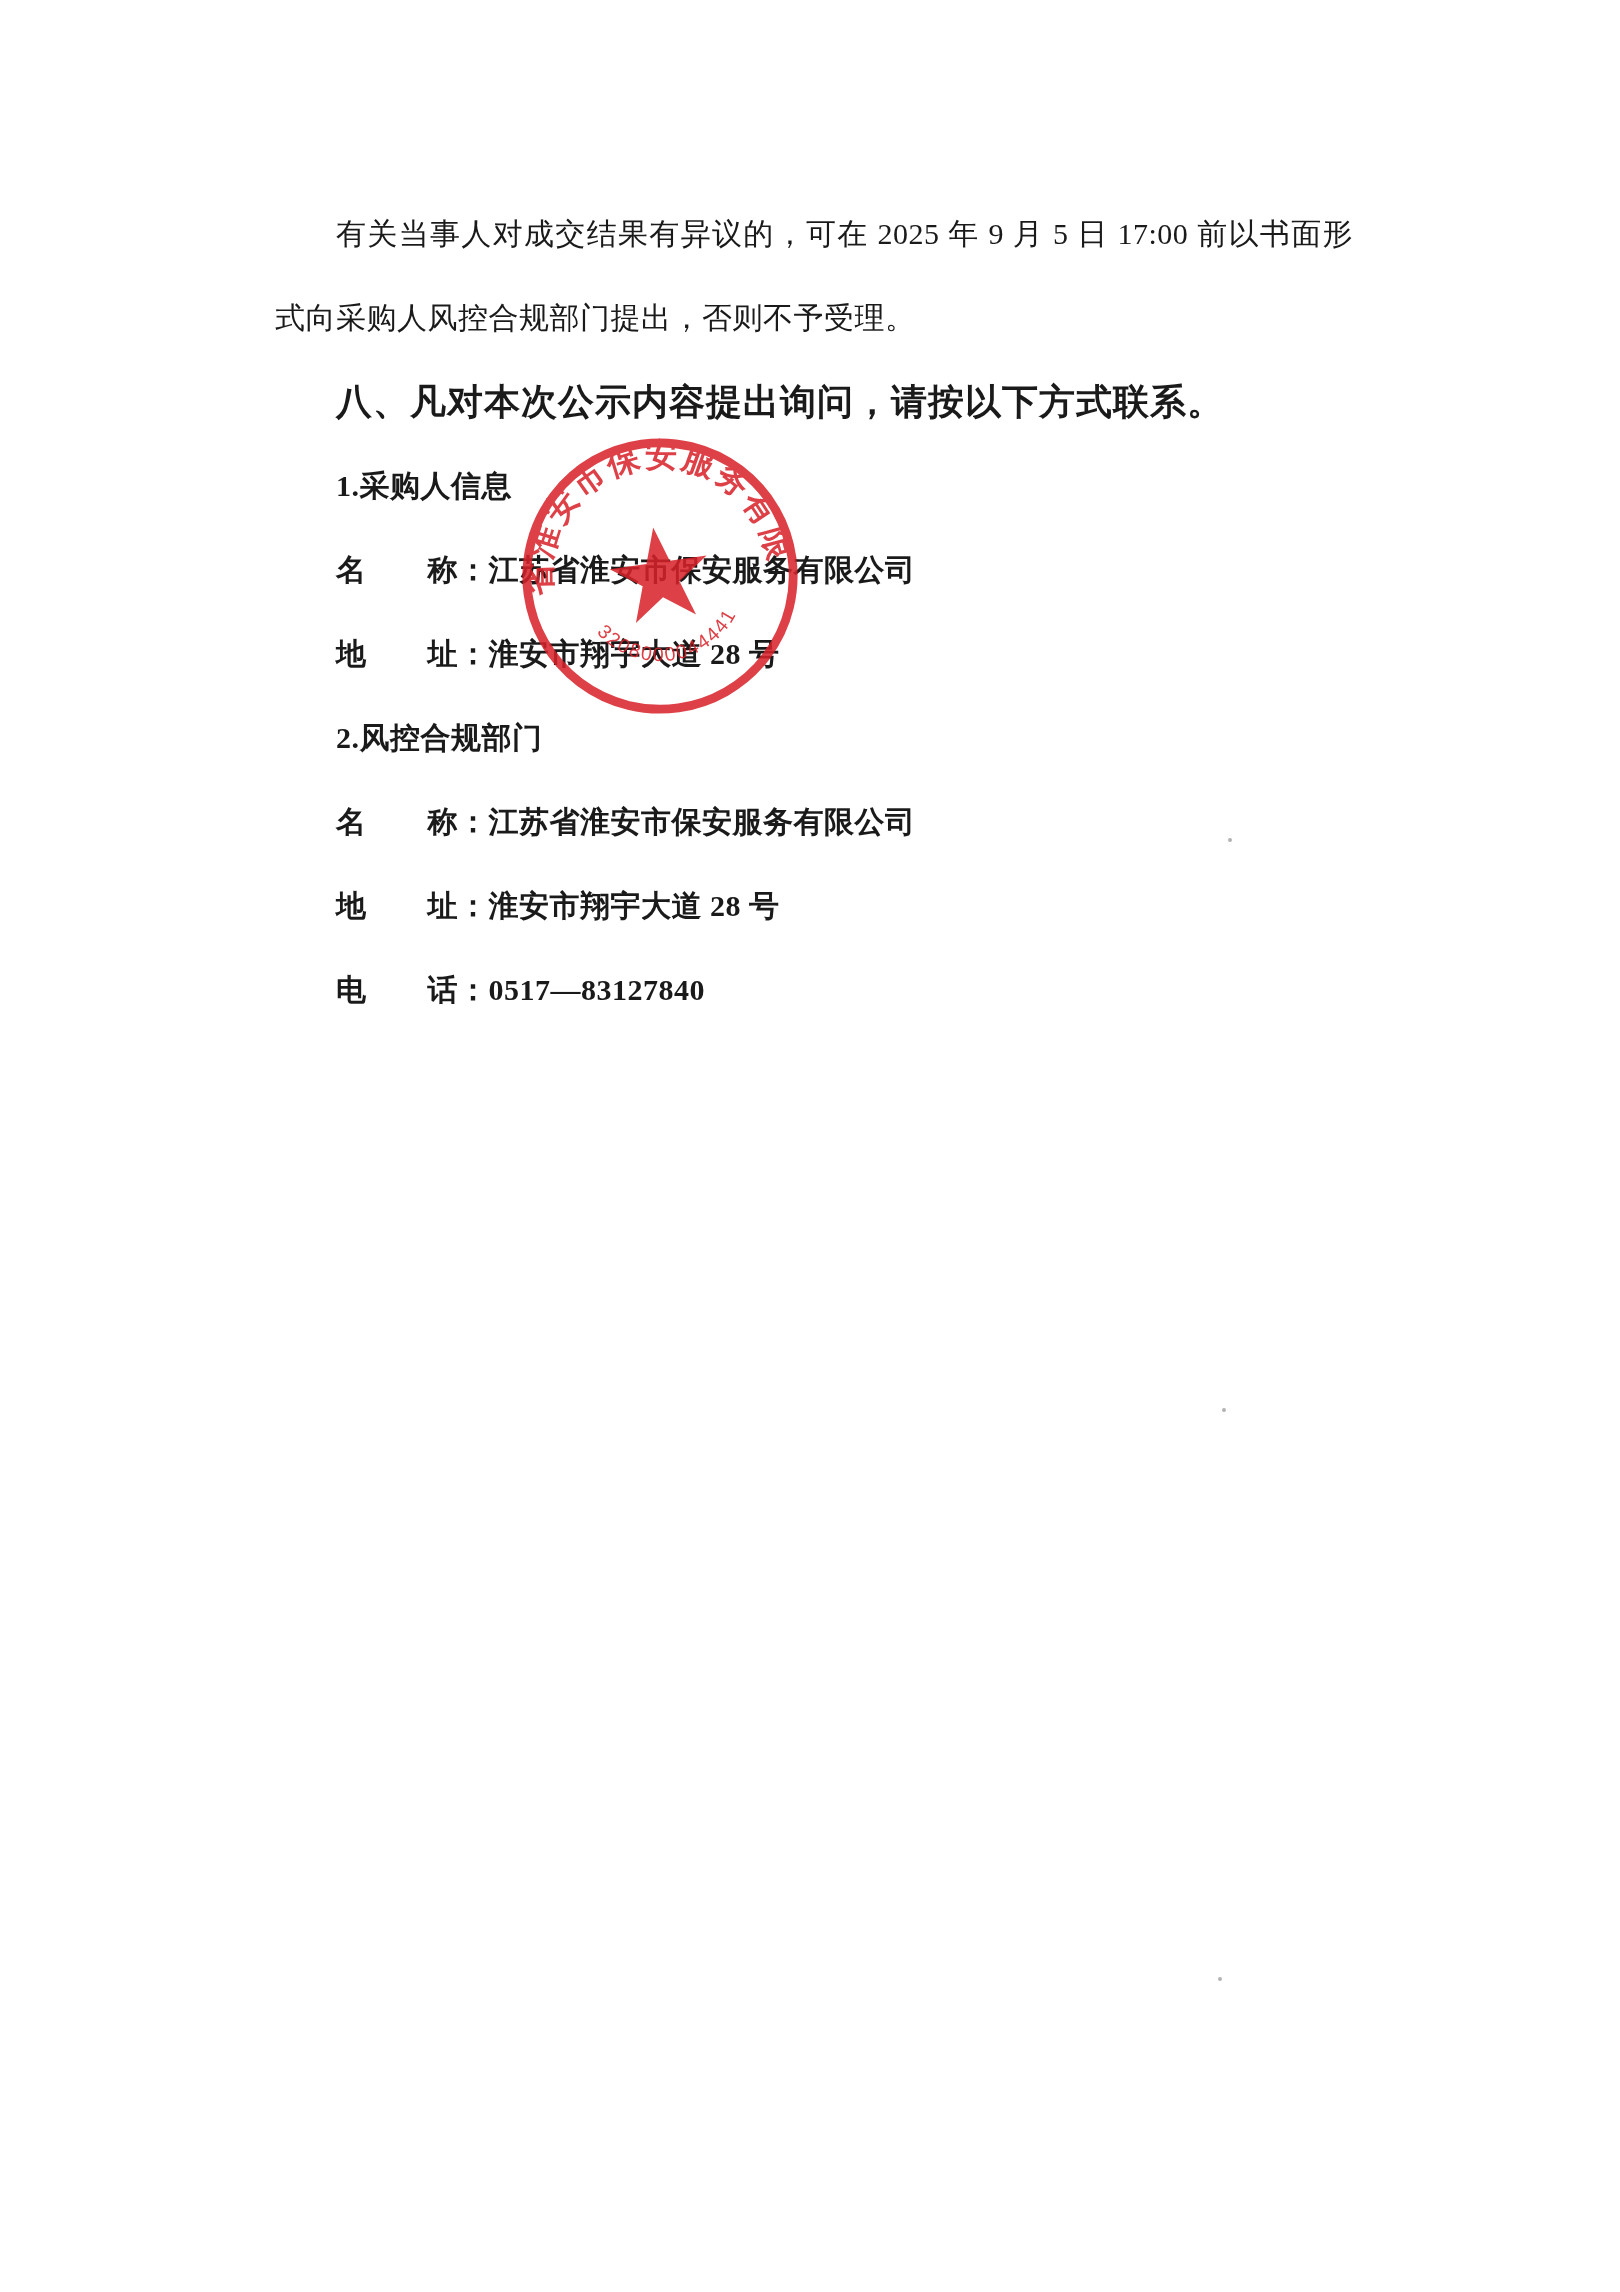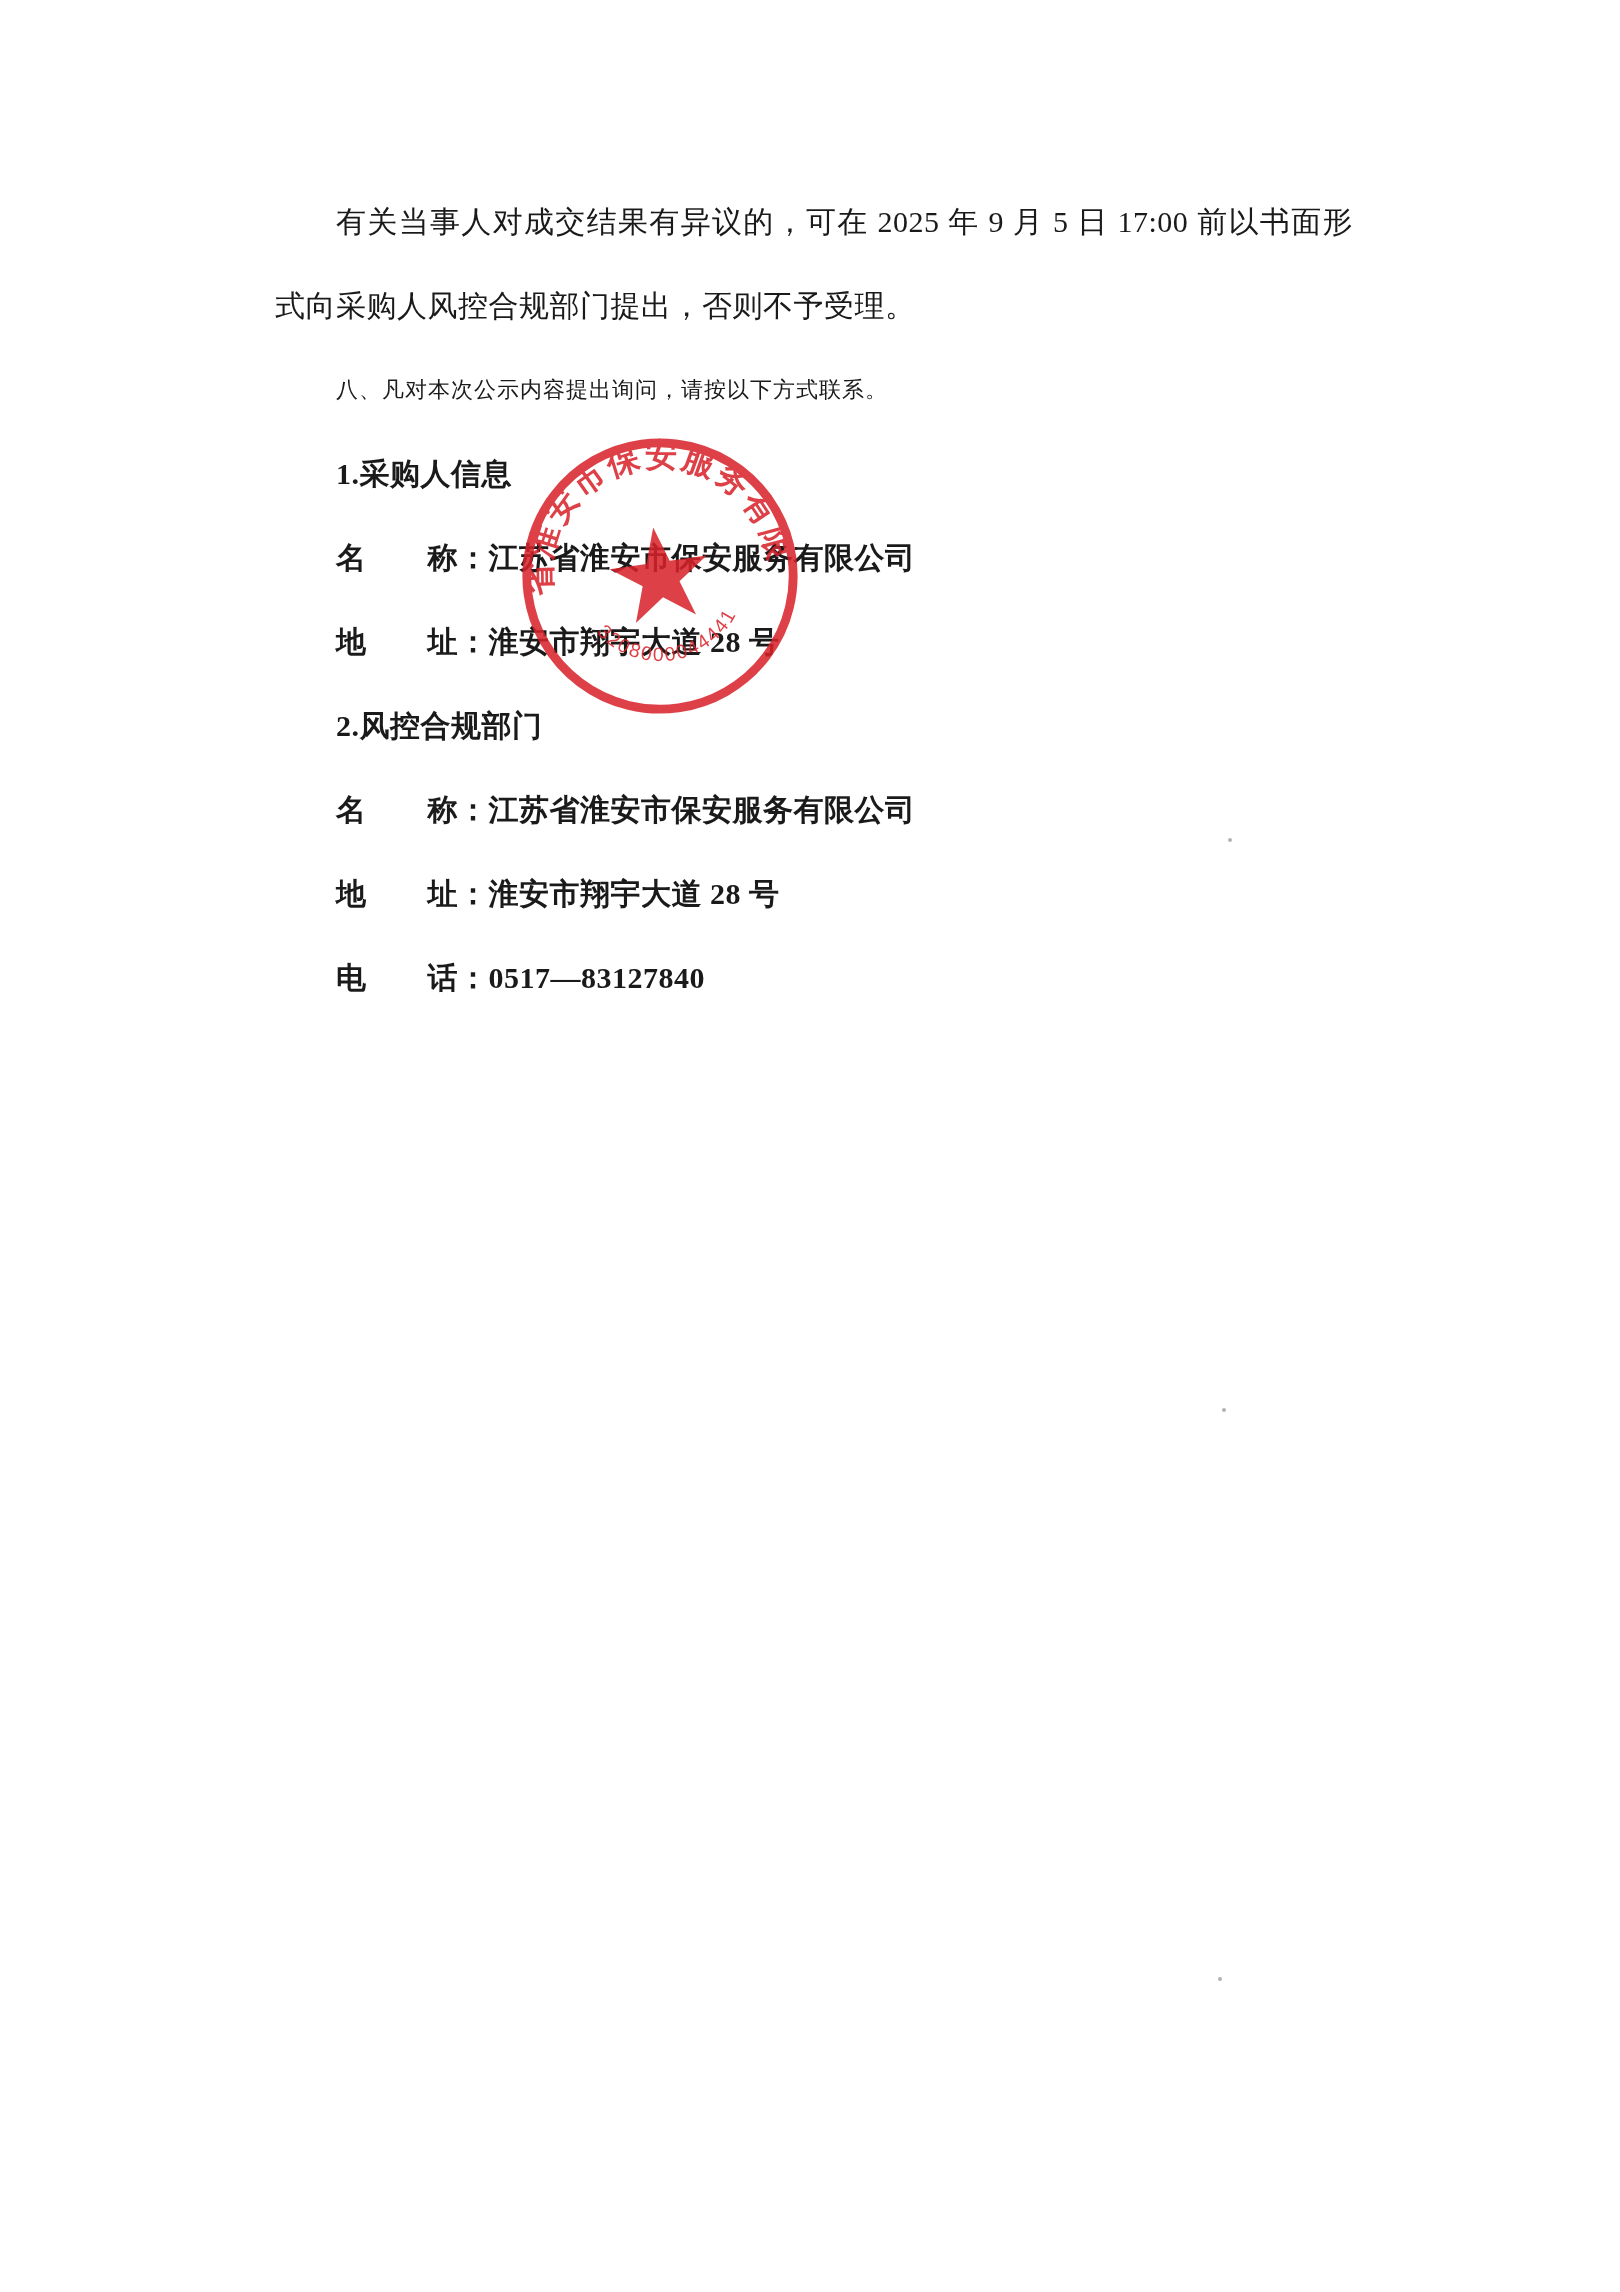--- a/index.html
+++ b/index.html
@@ -12,37 +12,37 @@
     width: 1620px;
     height: 2293px;
     background: #ffffff;
     overflow: hidden;
     font-family: "Liberation Serif", "DejaVu Serif", serif;
     color: #1a1a1a;
   }
   .content {
     position: absolute;
     left: 275px;
-    top: 180px;
+    top: 192px;
     width: 1078px;
   }
   .para {
     font-size: 30px;
     line-height: 84px;
     letter-spacing: 0.5px;
     text-align: justify;
     margin: 0;
   }
   .para.indent {
     text-indent: 61px;
   }
   .heading {
-    font-size: 22px;
+    font-size: 36px;
     line-height: 84px;
-    font-weight: normal;
+    font-weight: bold;
     text-indent: 61px;
     margin: 0;
     letter-spacing: 1px;
   }
   .line {
     font-size: 30px;
     line-height: 84px;
     margin: 0;
     text-indent: 61px;
     letter-spacing: 0.5px;

